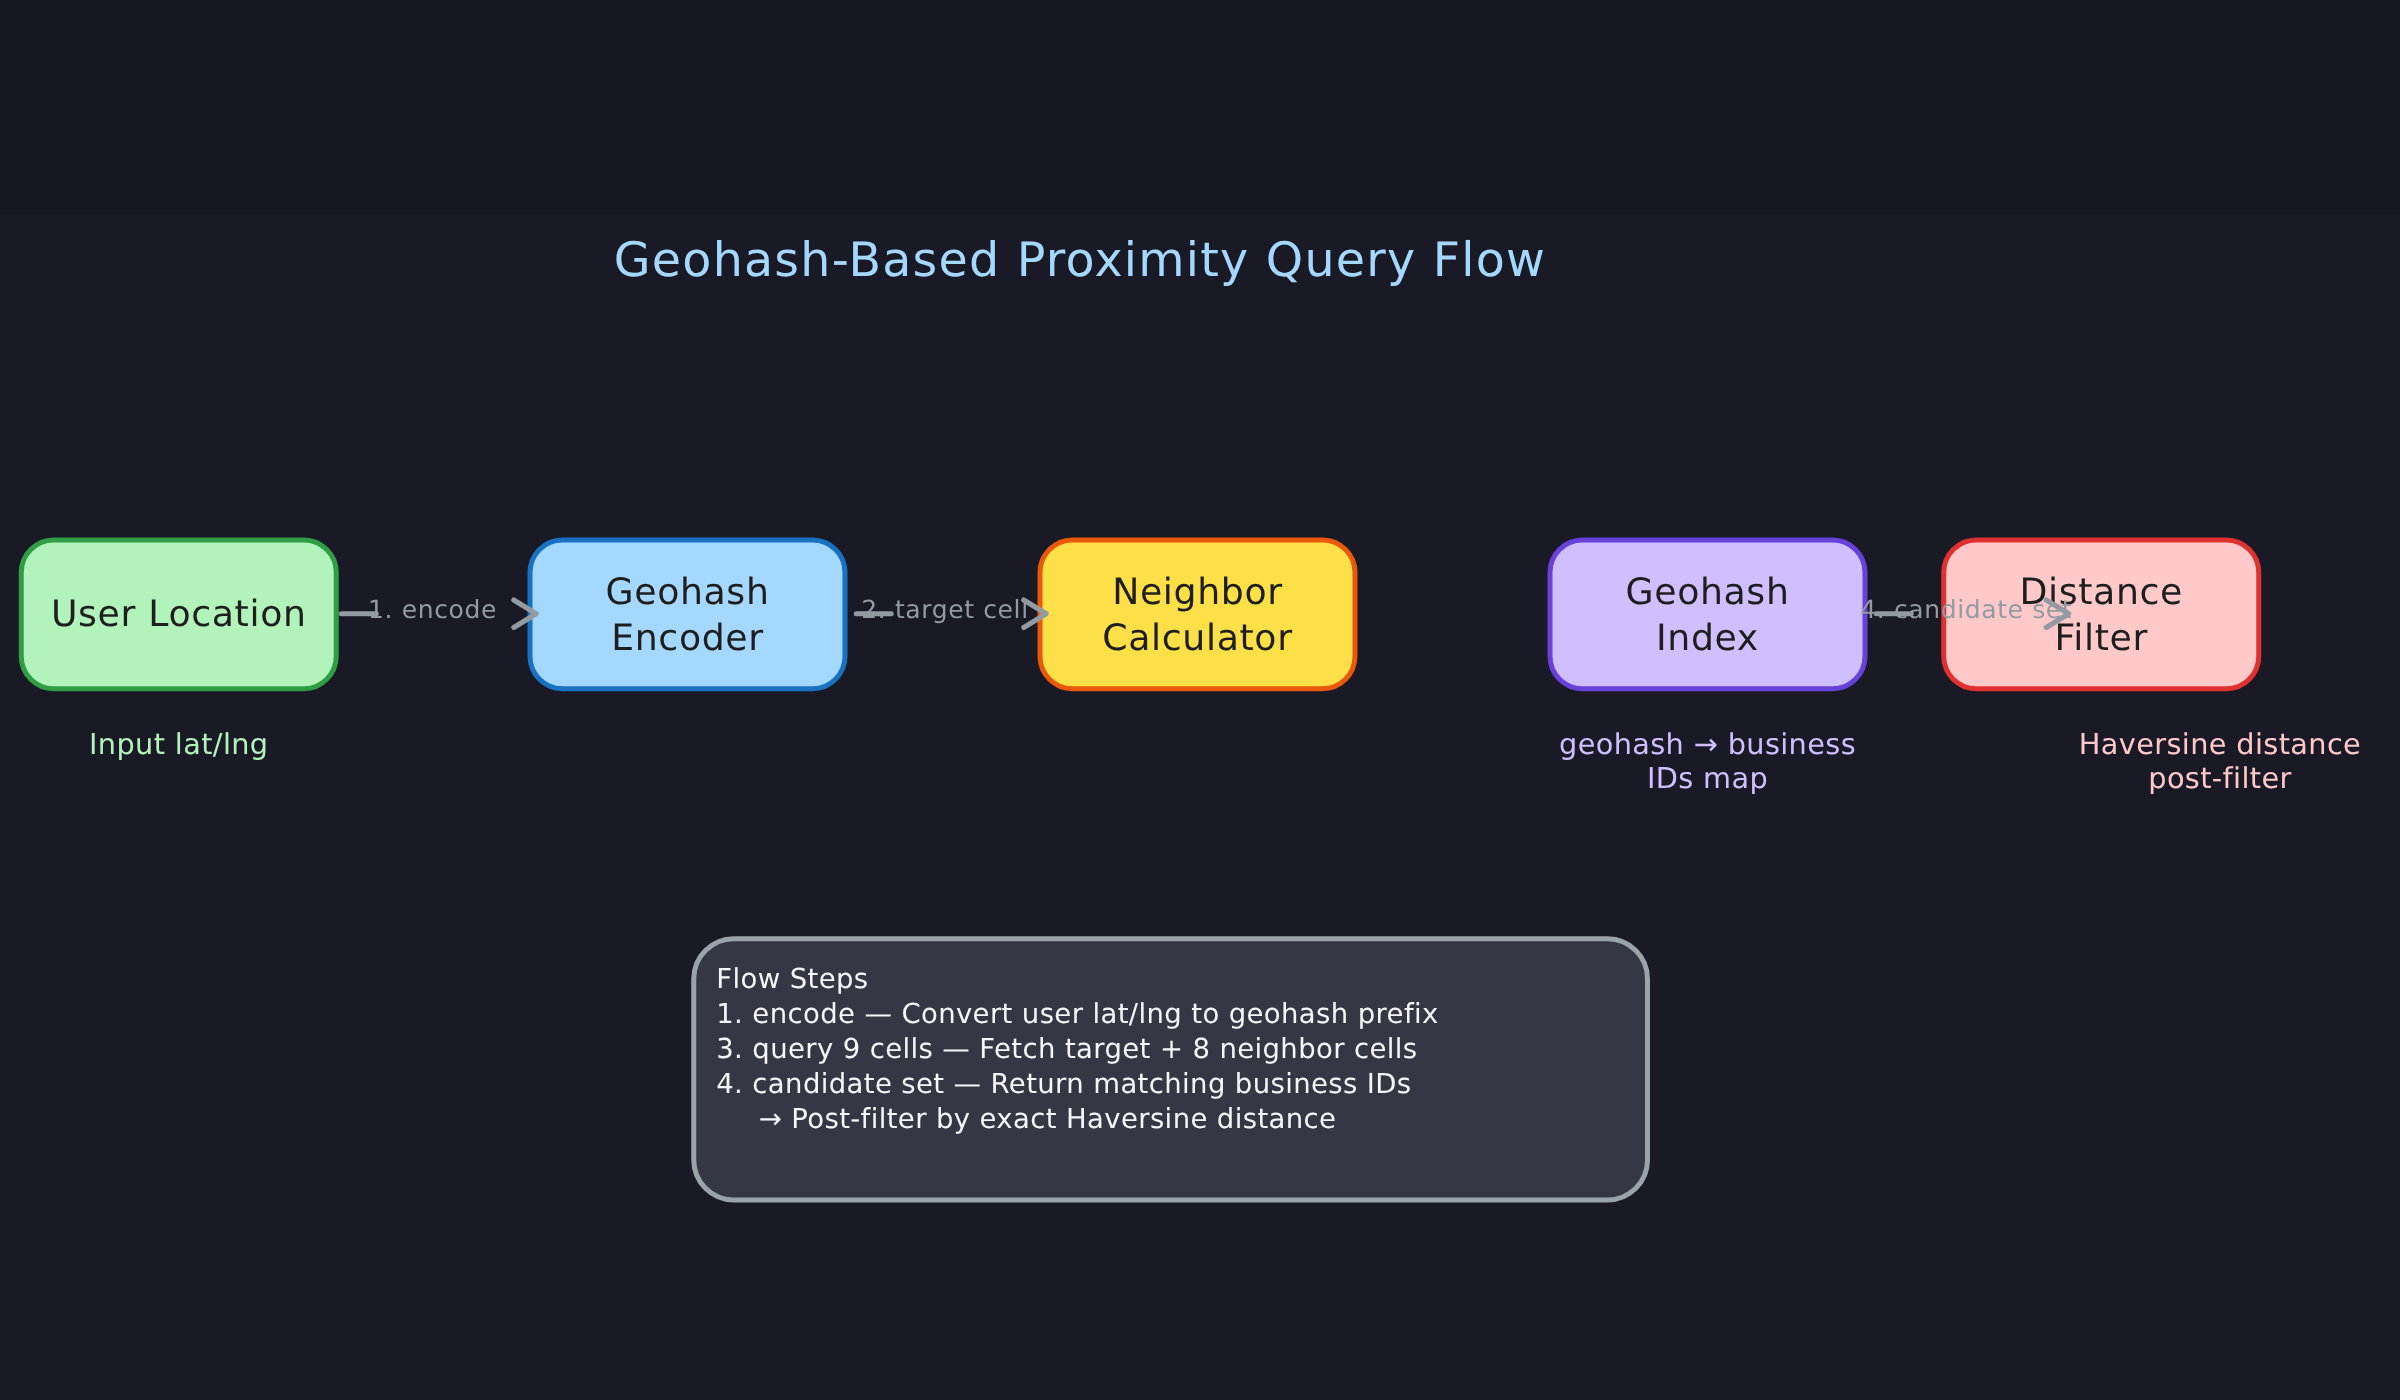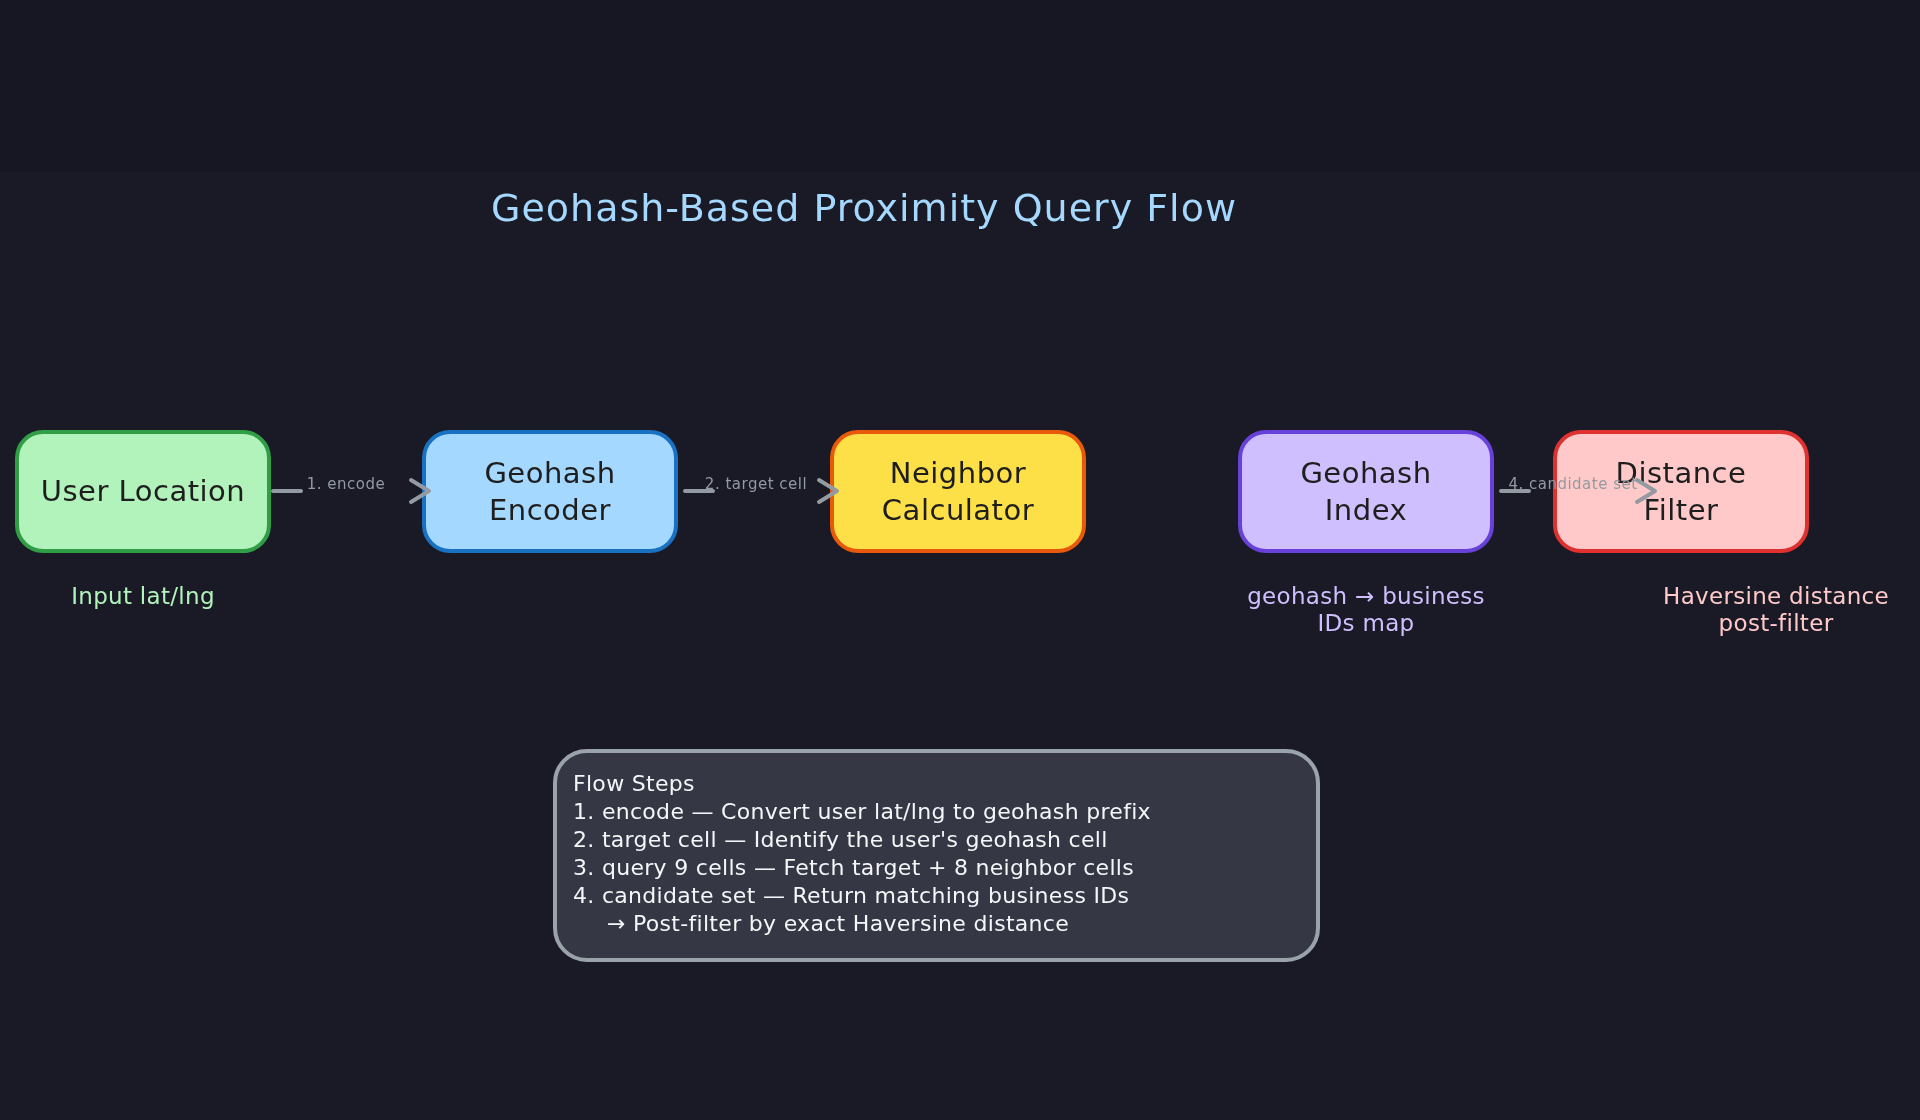--- a/index.html
+++ b/index.html
@@ -26,21 +26,21 @@
   }
   .sublabel{
     position:absolute;top:583px;width:316px;text-align:center;
     font-size:23px;line-height:27px;white-space:pre-line;letter-spacing:0.3px;
   }
   .edge{position:absolute;top:462px;height:60px;}
   .edge-line{position:absolute;left:0;top:27px;width:32px;height:4px;border-radius:2px;}
   .edge-arrowhead{position:absolute;right:-12px;top:14px;}
   .edge-label{
     position:absolute;left:50%;top:13px;transform:translateX(-50%);
-    font-size:15px;white-space:nowrap;letter-spacing:0.5px;text-align:right;
+    font-size:20px;white-space:nowrap;letter-spacing:0.5px;text-align:right;
   }
   .legend{
     position:absolute;left:553px;top:717px;width:767px;height:213px;
     border:4px solid;border-radius:34px;box-sizing:border-box;
     padding:17px 20px 0 16px;
     margin-top:32px;
   }
   .legend-line{font-size:22px;line-height:28px;letter-spacing:0.3px;}
   .legend-cont{padding-left:34px;}
 </style>
@@ -100,19 +100,18 @@
     <div class="edge-line" style="background-color: rgb(147, 154, 161);"></div>
     <svg class="edge-arrowhead" width="26" height="30" viewBox="0 0 26 30">
       <polyline points="4,4 22,15 4,26" fill="none" stroke-width="4" stroke-linecap="round" stroke-linejoin="round" stroke="#939aa1"></polyline>
     </svg>
     <div class="edge-label" style="color: rgb(147, 154, 161);">4. candidate set</div>
   </div>
 
   <div class="legend" style="background-color: rgb(54, 55, 69); border-color: rgb(154, 162, 170); color: rgb(244, 246, 248);">
     <div class="legend-line">Flow Steps</div>
     <div class="legend-line">1. encode — Convert user lat/lng to geohash prefix</div>
-    <div class="legend-line">2. target cell — Identify the user's geohash cell</div>
     <div class="legend-line">3. query 9 cells — Fetch target + 8 neighbor cells</div>
     <div class="legend-line">4. candidate set — Return matching business IDs</div>
     <div class="legend-line legend-cont">→ Post-filter by exact Haversine distance</div>
   </div>
 
 </div>
 
 </body></html>

